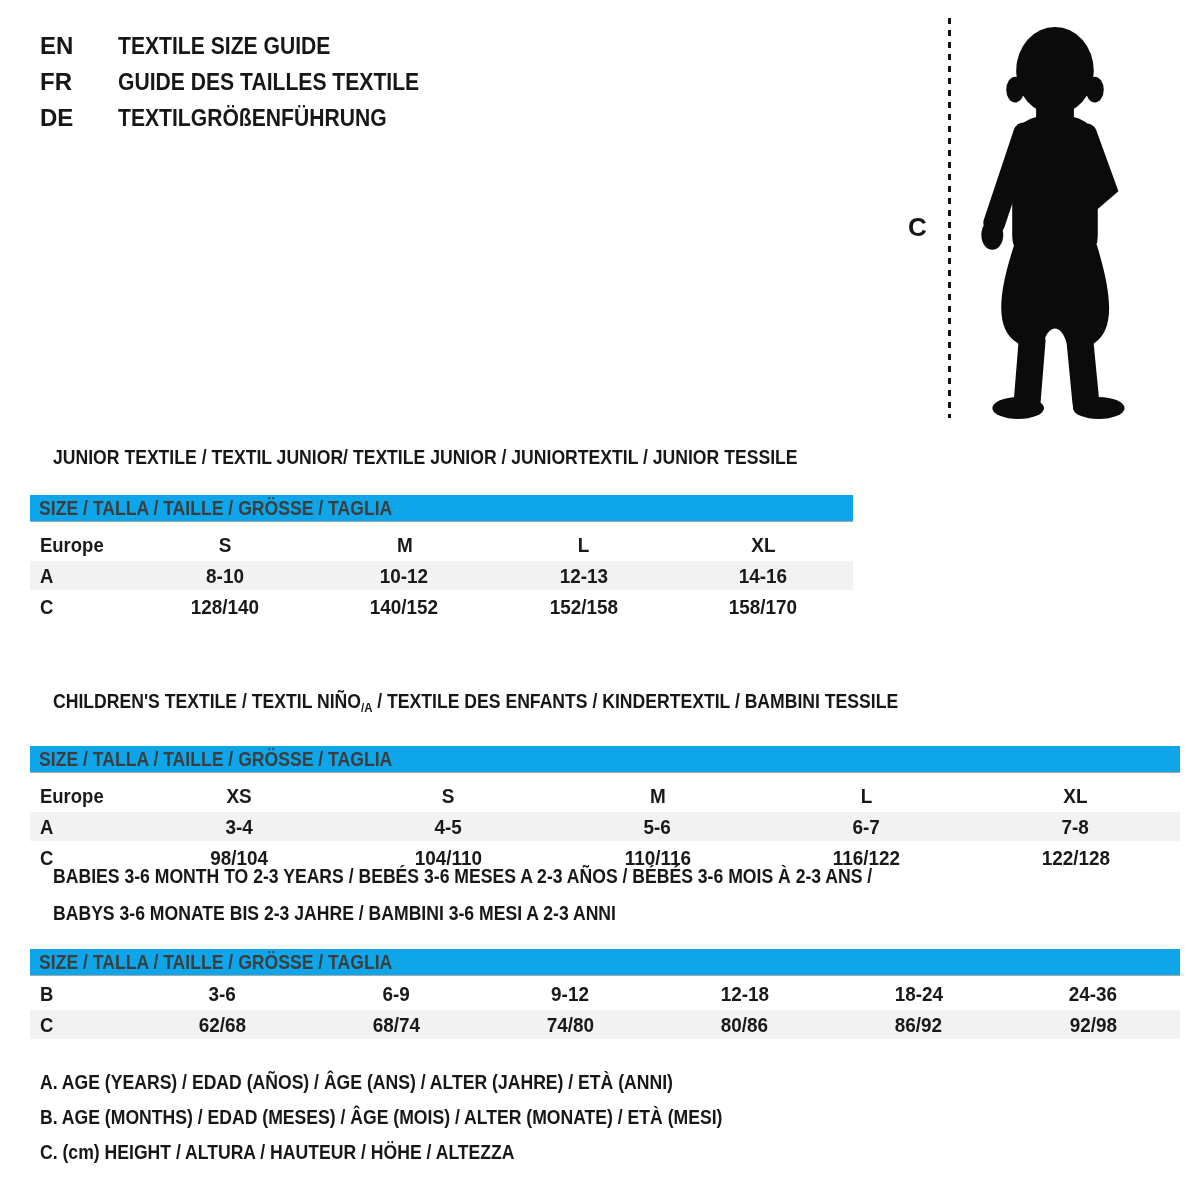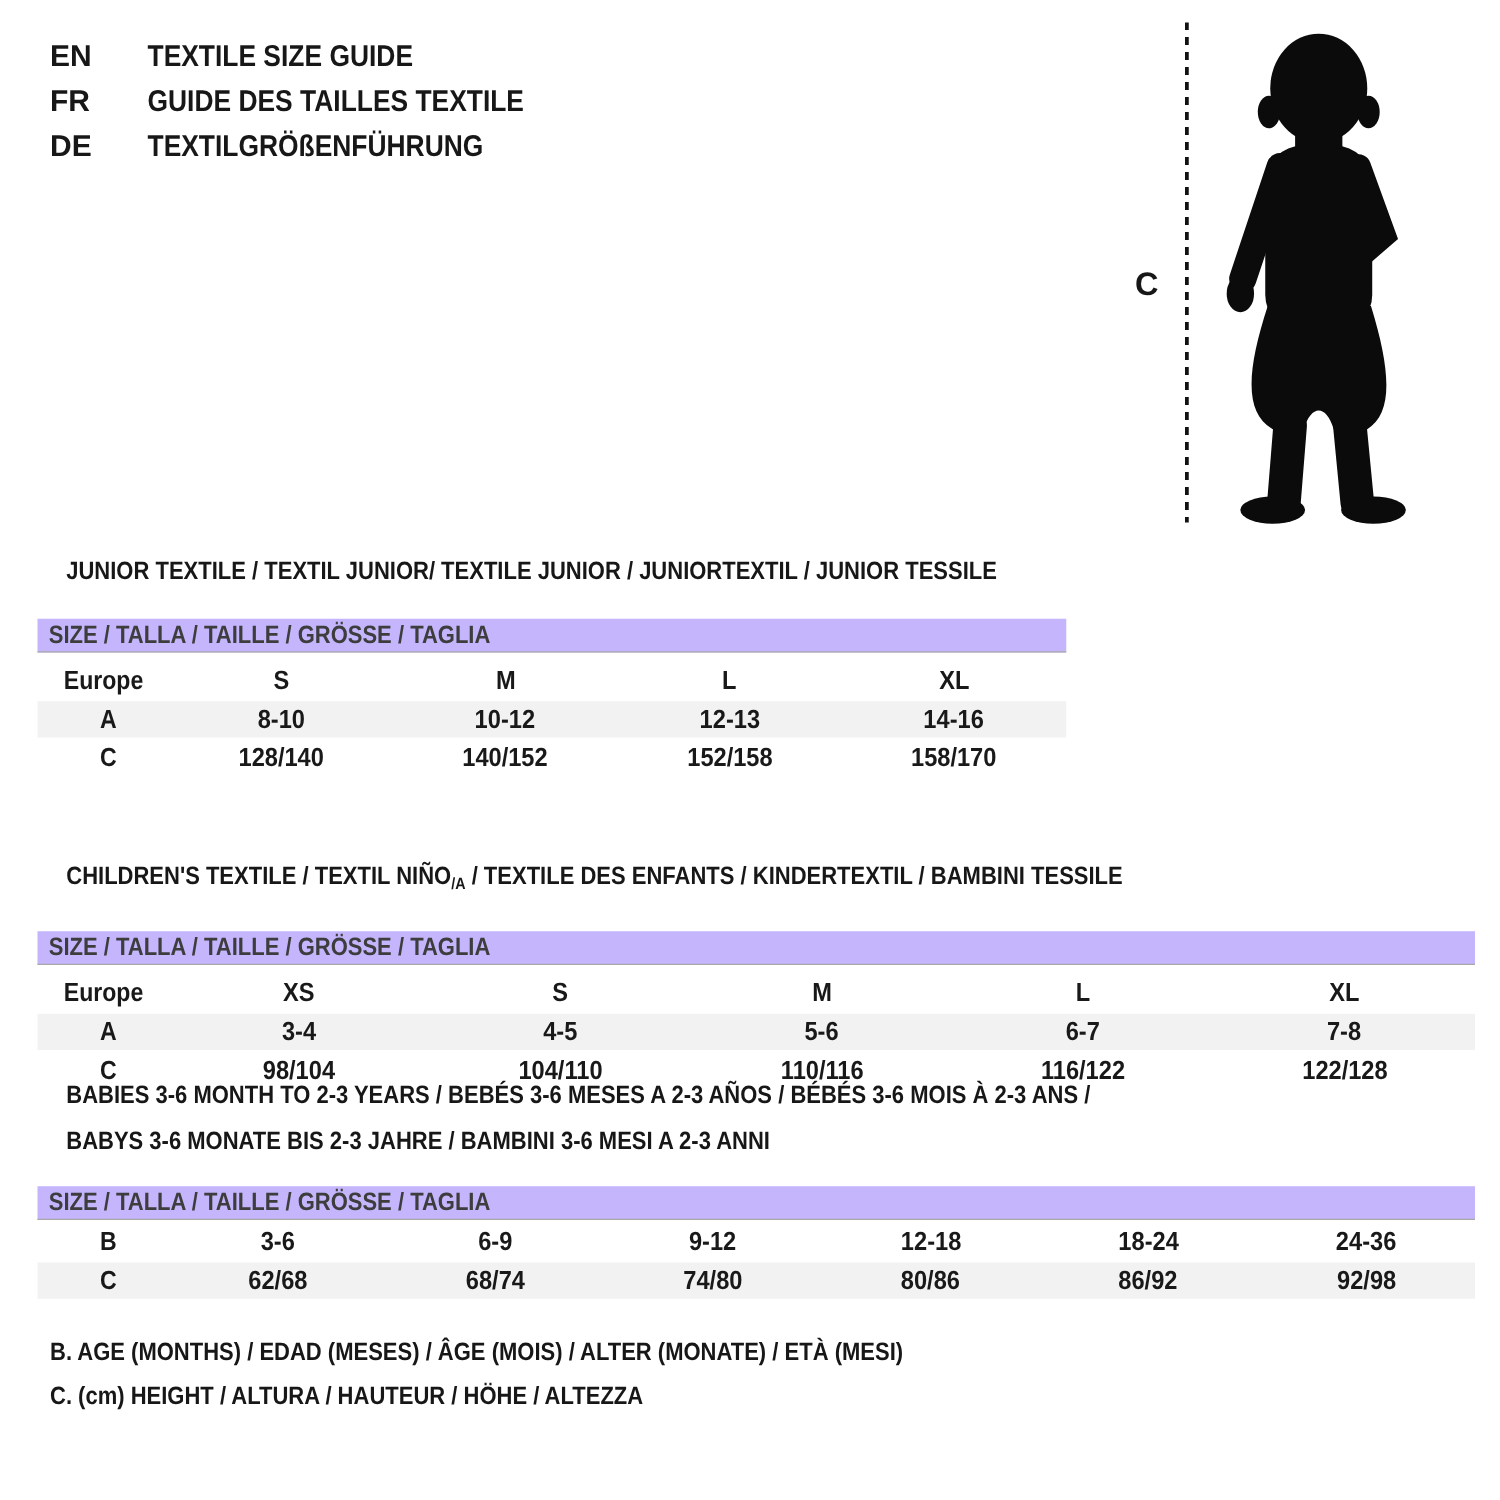--- a/index.html
+++ b/index.html
@@ -31,35 +31,35 @@
   .tbl{position:absolute;left:30px;}
   #junior{top:432px;width:823px;}
   #children{top:676px;width:1150px;}
   #babies{top:851px;width:1150px;}
 
   .sec-title{margin:13px;font-size:20px;font-weight:700;line-height:24px;padding-left:10px;}
   .sec-title .sub{font-size:13px;vertical-align:-4px;}
   .title-line2{margin-top:7px;}
 
   .size-bar{
-    height:27px;background:#c4b5fd;display:flex;align-items:center;
+    height:27px;background:#0ea5e9;display:flex;align-items:center;
     padding-left:9px;box-sizing:border-box;
     font-size:20px;font-weight:700;color:#3d3d3d;
     border-bottom:1px solid #a8a8a8;
   }
   #junior .size-bar,#children .size-bar{margin-top:26px;}
   #babies .size-bar{margin-top:24px;}
 
   .trow{display:grid;height:29px;align-items:center;font-size:21px;font-weight:700;color:#191919;}
   .cols5{grid-template-columns:105px repeat(4,1fr);}
   .cols6{grid-template-columns:105px repeat(5,1fr);}
   .cols7{grid-template-columns:105px repeat(6,1fr);}
   .shaded{background:#f2f2f2;}
   .cell{text-align:center;}
-  .cell.first{text-align:center;padding-left:10px;}
+  .cell.first{text-align:left;padding-left:10px;}
   .size-bar + .trow{margin-top:3px;}
   .trow + .trow{margin-top:2px;}
   .trow.headrow{height:28px;margin-top:9px;}
 
   
   .legend{position:absolute;left:40px;top:1070px;}
   .legend-line{font-size:20px;font-weight:700;line-height:24px;margin-bottom:11px;}
 </style>
 </head>
 <body>
@@ -182,17 +182,18 @@
       <span class="cell"><span class="cc">62/68</span></span>
       <span class="cell"><span class="cc">68/74</span></span>
       <span class="cell"><span class="cc">74/80</span></span>
       <span class="cell"><span class="cc">80/86</span></span>
       <span class="cell"><span class="cc">86/92</span></span>
       <span class="cell"><span class="cc">92/98</span></span>
     </div>
   </section>
 
   <section class="legend">
+    <div class="legend-line"><span class="cx">A. AGE (YEARS) / EDAD (AÑOS) / ÂGE (ANS) / ALTER (JAHRE) / ETÀ (ANNI)</span></div>
     <div class="legend-line"><span class="cx">B. AGE (MONTHS) / EDAD (MESES) / ÂGE (MOIS) / ALTER (MONATE) / ETÀ (MESI)</span></div>
     <div class="legend-line"><span class="cx">C. (cm) HEIGHT / ALTURA / HAUTEUR / HÖHE / ALTEZZA</span></div>
   </section>
 
 </div>
 
 </body></html>

